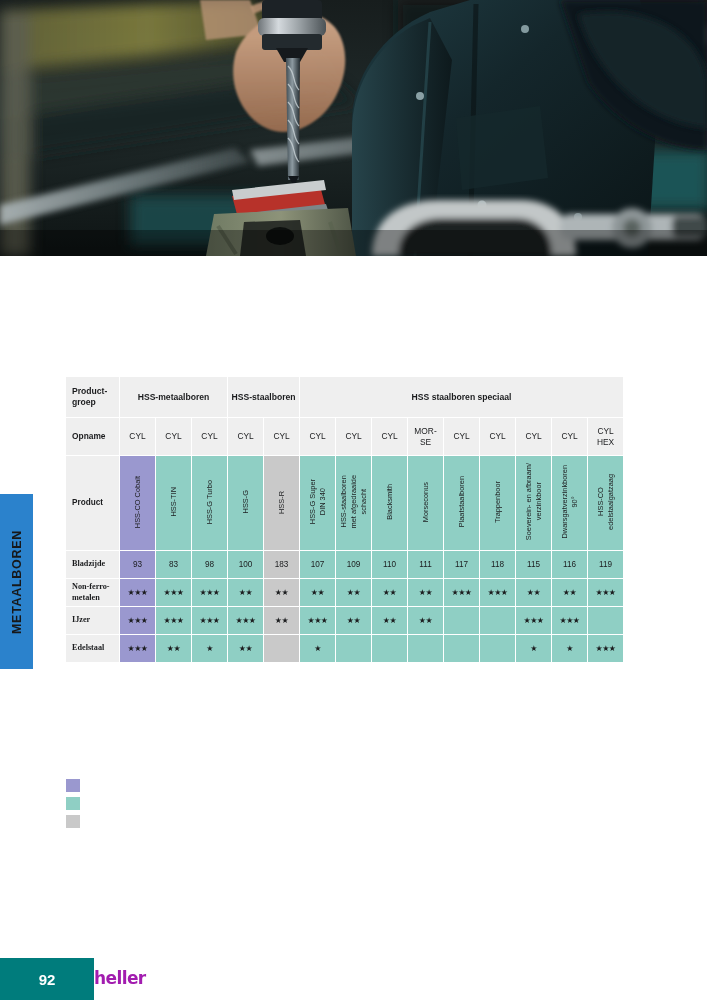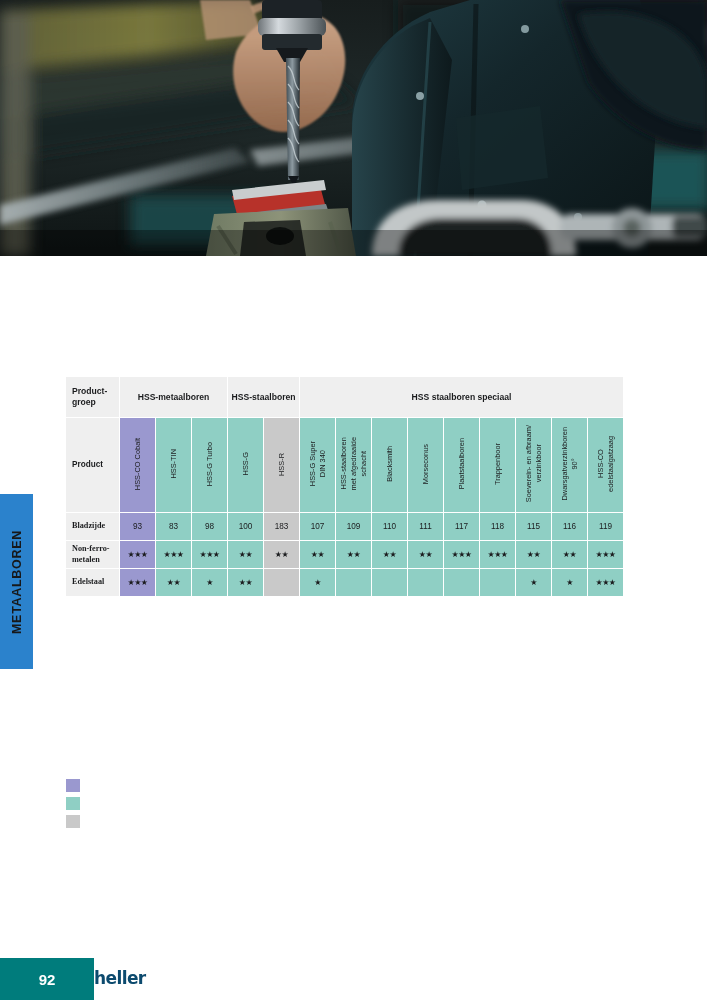--- a/index.html
+++ b/index.html
@@ -84,21 +84,21 @@
 
   
   .footer-box{
     position:absolute;left:0;top:958px;width:94px;height:42px;
     background:#007c7c;
     display:flex;align-items:center;justify-content:center;
   }
   .footer-box span{color:#ffffff;font-size:15px;font-weight:bold;}
   .brand{
     position:absolute;left:94px;top:968px;
-    color:#0c4a6e;font-size:17px;font-weight:bold;letter-spacing:-0.6px;
+    color:#a21caf;font-size:17px;font-weight:bold;letter-spacing:-0.6px;
     font-family:"DejaVu Sans", sans-serif;
   }
 </style>
 </head>
 <body>
 
 <div class="hero">
   <svg viewBox="0 0 707 256" preserveAspectRatio="none" aria-hidden="true">
     <defs>
       <linearGradient id="bgTop" x1="0" y1="0" x2="0" y2="1">
@@ -273,20 +273,39 @@
     </colgroup>
     <tbody>
       <tr>
         <td class="rowlabel grouphdr" style="white-space:pre-line">Product-
 groep</td>
         <td class="grouphdr" colspan="3">HSS-metaalboren</td>
         <td class="grouphdr" colspan="2">HSS-staalboren</td>
         <td class="grouphdr" colspan="9">HSS staalboren speciaal</td>
       </tr>
 
+      <tr>
+        <td class="rowlabel opname">Opname</td>
+        <td class="opname" style="white-space:pre-line">CYL</td>
+        <td class="opname" style="white-space:pre-line">CYL</td>
+        <td class="opname" style="white-space:pre-line">CYL</td>
+        <td class="opname" style="white-space:pre-line">CYL</td>
+        <td class="opname" style="white-space:pre-line">CYL</td>
+        <td class="opname" style="white-space:pre-line">CYL</td>
+        <td class="opname" style="white-space:pre-line">CYL</td>
+        <td class="opname" style="white-space:pre-line">CYL</td>
+        <td class="opname" style="white-space:pre-line">MOR-
+SE</td>
+        <td class="opname" style="white-space:pre-line">CYL</td>
+        <td class="opname" style="white-space:pre-line">CYL</td>
+        <td class="opname" style="white-space:pre-line">CYL</td>
+        <td class="opname" style="white-space:pre-line">CYL</td>
+        <td class="opname" style="white-space:pre-line">CYL
+HEX</td>
+      </tr>
 
       <tr>
         <td class="rowlabel prodcell">Product</td>
         <td class="prodcell c-purple"><span class="vert">HSS-CO Cobalt</span></td>
         <td class="prodcell c-teal"><span class="vert">HSS-TIN</span></td>
         <td class="prodcell c-teal"><span class="vert">HSS-G Turbo</span></td>
         <td class="prodcell c-teal"><span class="vert">HSS-G</span></td>
         <td class="prodcell c-gray"><span class="vert">HSS-R</span></td>
         <td class="prodcell c-teal"><span class="vert">HSS-G Super
 DIN 340</span></td>
@@ -336,20 +355,37 @@
         <td class="datacell c-teal stars">★★</td>
         <td class="datacell c-teal stars">★★</td>
         <td class="datacell c-teal stars">★★</td>
         <td class="datacell c-teal stars">★★★</td>
         <td class="datacell c-teal stars">★★★</td>
         <td class="datacell c-teal stars">★★</td>
         <td class="datacell c-teal stars">★★</td>
         <td class="datacell c-teal stars">★★★</td>
       </tr>
 
+      <tr>
+        <td class="rowlabel tall" style="white-space:pre-line">IJzer</td>
+        <td class="datacell c-purple stars">★★★</td>
+        <td class="datacell c-teal stars">★★★</td>
+        <td class="datacell c-teal stars">★★★</td>
+        <td class="datacell c-teal stars">★★★</td>
+        <td class="datacell c-gray stars">★★</td>
+        <td class="datacell c-teal stars">★★★</td>
+        <td class="datacell c-teal stars">★★</td>
+        <td class="datacell c-teal stars">★★</td>
+        <td class="datacell c-teal stars">★★</td>
+        <td class="datacell c-teal stars"></td>
+        <td class="datacell c-teal stars"></td>
+        <td class="datacell c-teal stars">★★★</td>
+        <td class="datacell c-teal stars">★★★</td>
+        <td class="datacell c-teal stars"></td>
+      </tr>
 
 
       <tr>
         <td class="rowlabel tall" style="white-space:pre-line">Edelstaal</td>
         <td class="datacell c-purple stars">★★★</td>
         <td class="datacell c-teal stars">★★</td>
         <td class="datacell c-teal stars">★</td>
         <td class="datacell c-teal stars">★★</td>
         <td class="datacell c-gray stars"></td>
         <td class="datacell c-teal stars">★</td>

